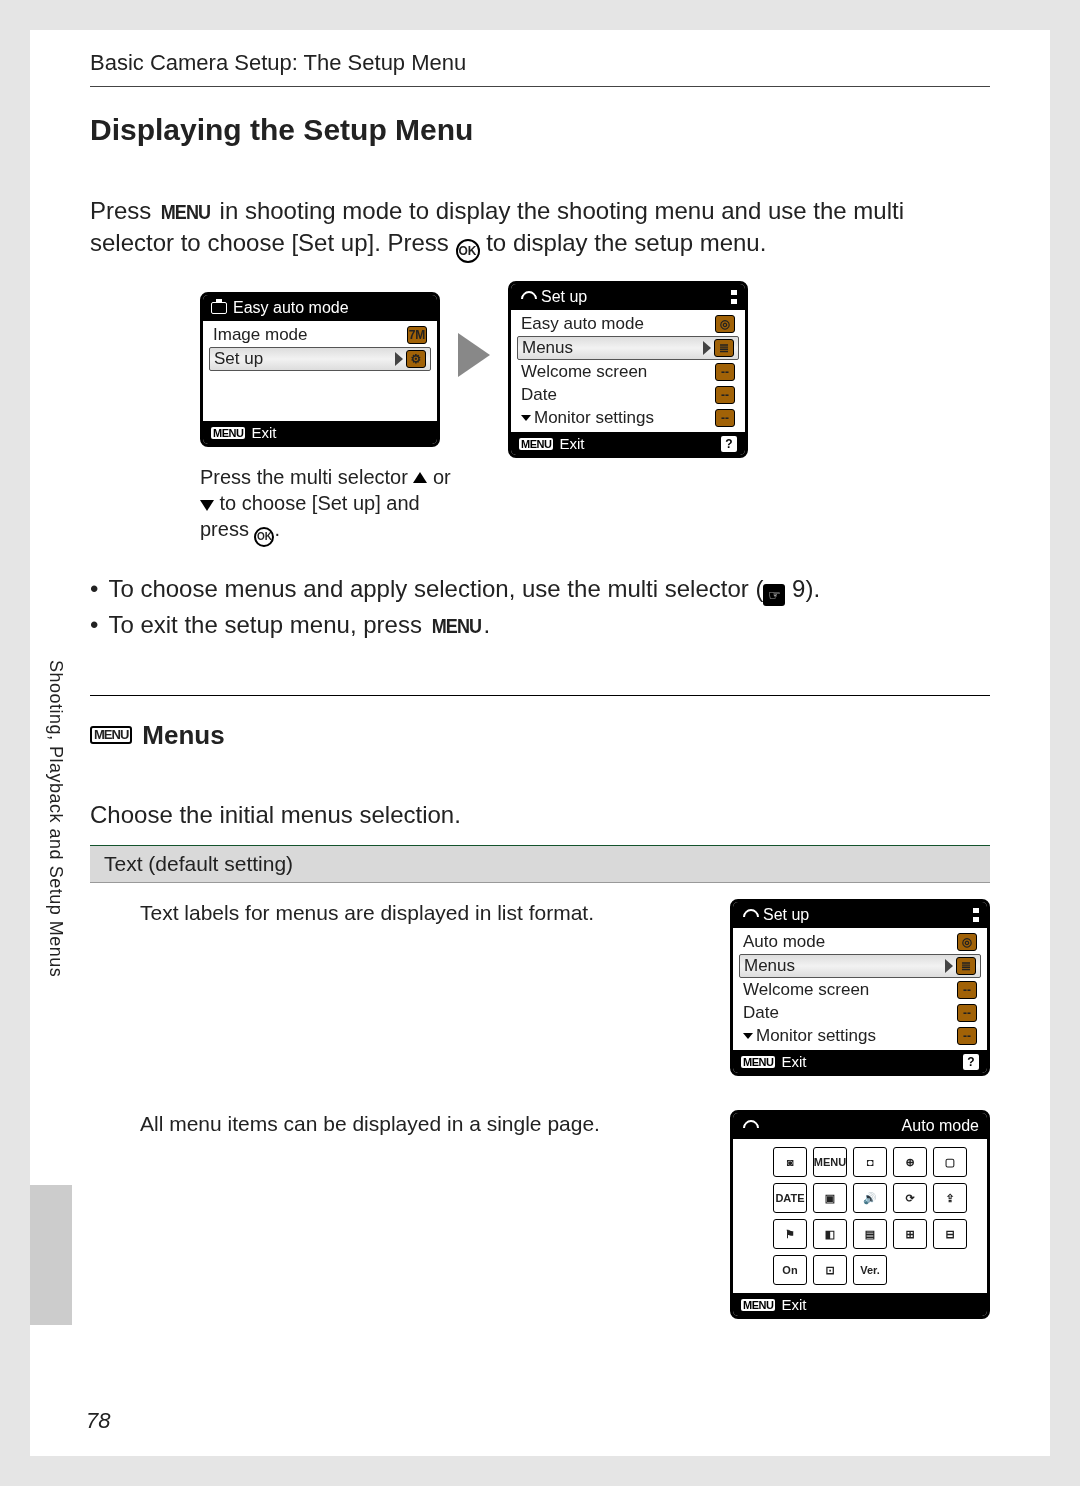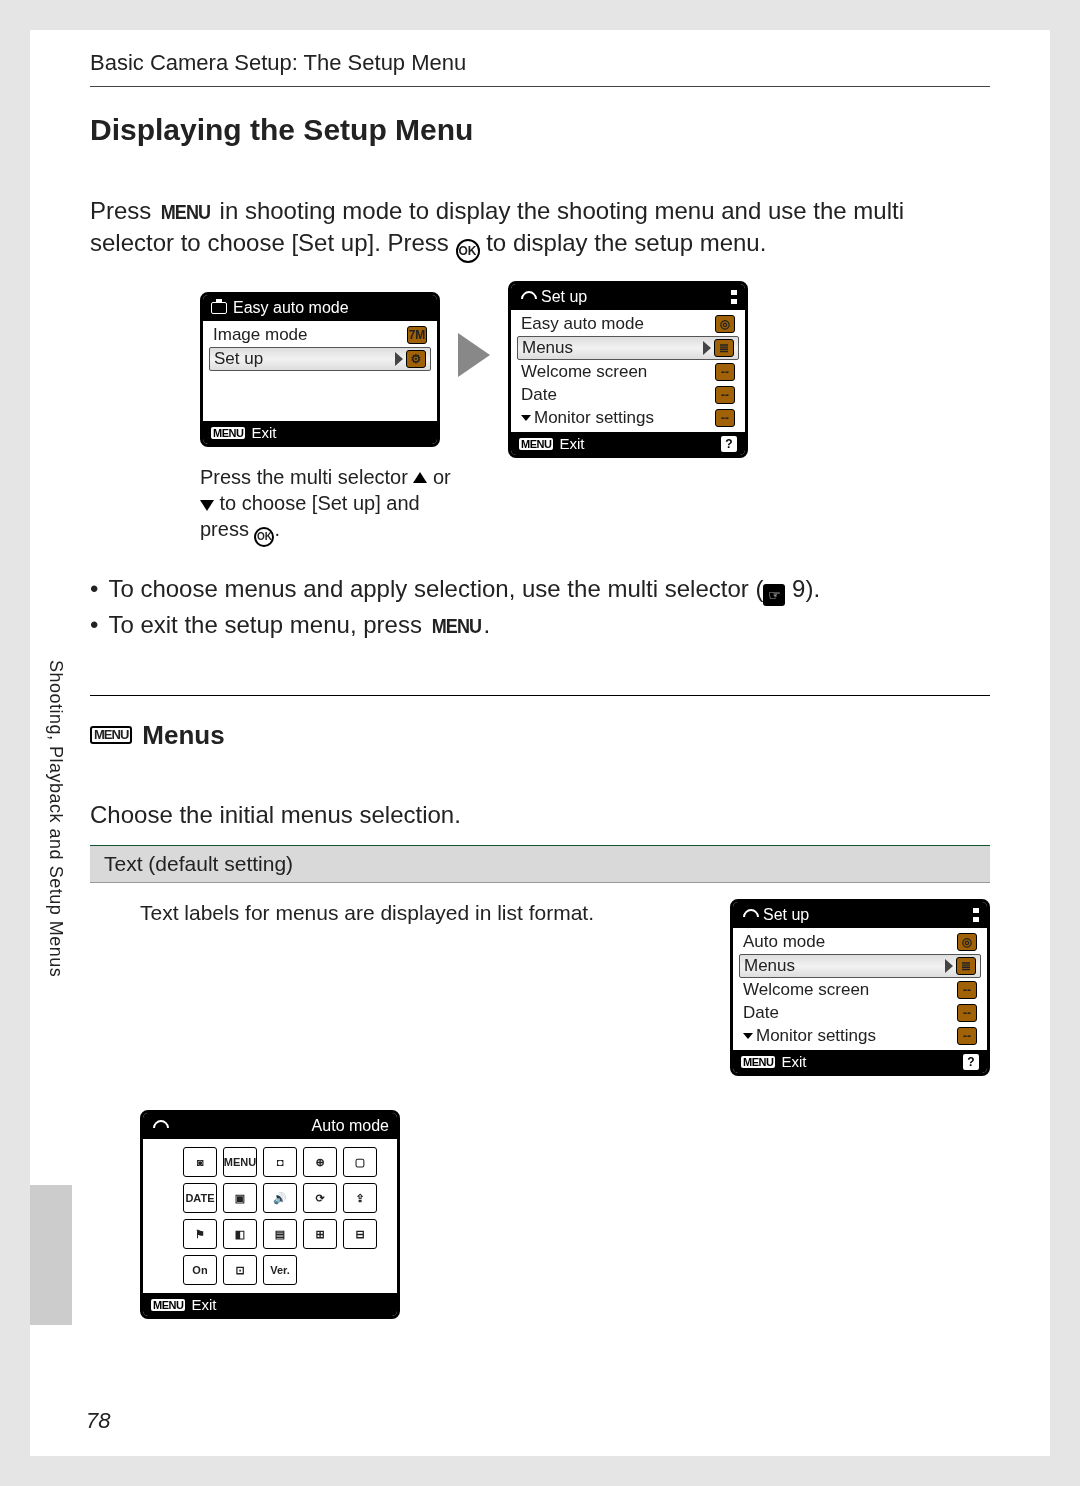--- a/index.html
+++ b/index.html
@@ -241,20 +241,21 @@
             </div>
             <div class="lcd-footer">
               <span class="menu-tag">MENU</span>
               <span>Exit</span>
               <span class="help">?</span>
             </div>
           </div>
         </div>
 
         <div class="option-body">
+          <div class="desc">All menu items can be displayed in a single page.</div>
           <div class="lcd lcd-sm" style="position:relative;">
             <div class="lcd-title" style="justify-content:flex-end;">
               <span class="wrench" style="position:absolute; left:8px;"></span>
               <span>Auto mode</span>
             </div>
             <div class="lcd-body icons">
               <div class="icons-grid">
                 <div class="cell">◙</div>
                 <div class="cell">MENU</div>
                 <div class="cell">◘</div>

